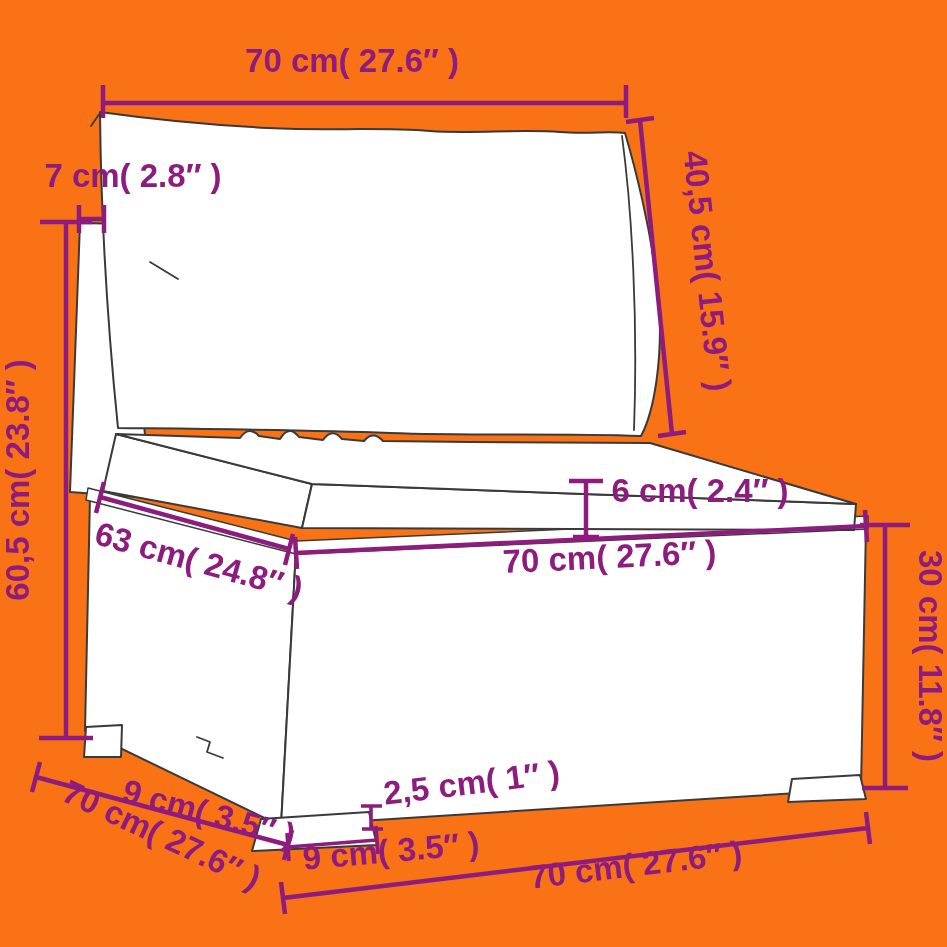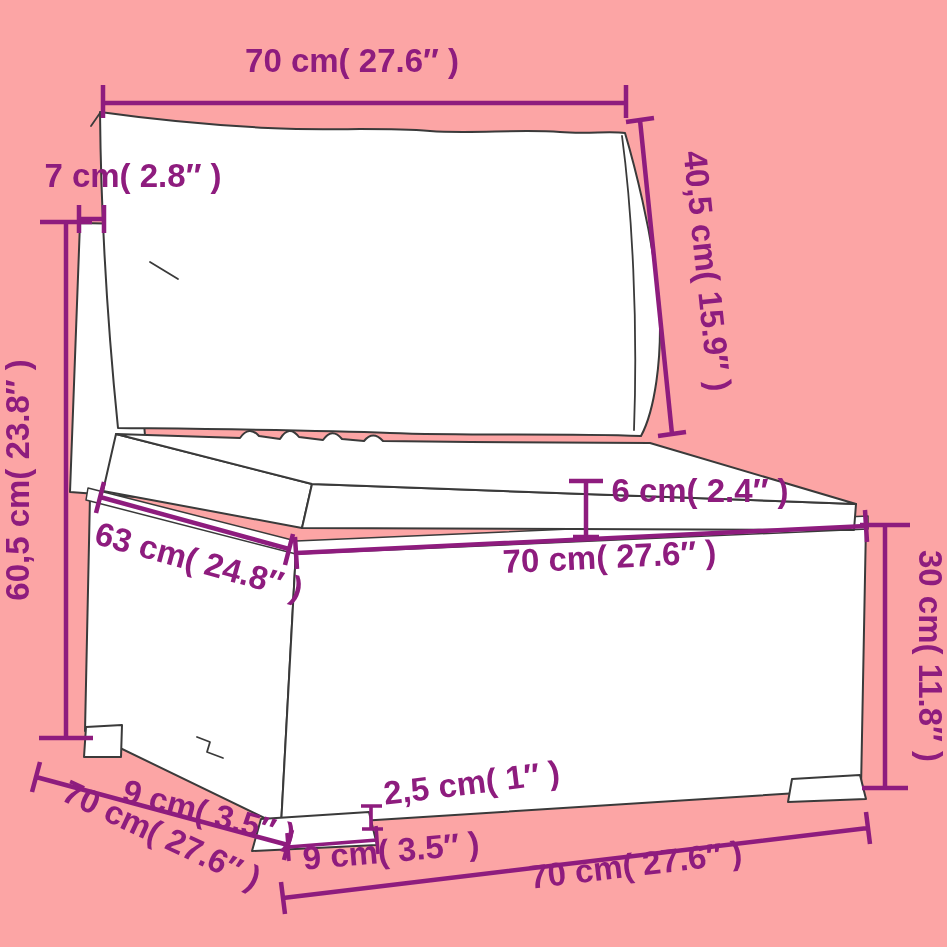--- a/index.html
+++ b/index.html
@@ -1,16 +1,16 @@
 <!DOCTYPE html>
 <html><head>
 <meta charset="utf-8">
 <style>
   html,body{margin:0;padding:0;background:#ffffff;}
-  .stage{width:947px;height:947px;position:relative;background:#fca5a5;overflow:hidden;
+  .stage{width:947px;height:947px;position:relative;background:#f97316;overflow:hidden;
          font-family:"Liberation Sans","DejaVu Sans",sans-serif;}
   svg{display:block}
   .outline{fill:#ffffff;stroke:#3a3a3a;stroke-width:2;stroke-linejoin:round;}
   .thin{fill:none;stroke:#3a3a3a;stroke-width:1.8;stroke-linejoin:round;stroke-linecap:round;}
   .dim-line{fill:none;stroke:#8e1c7e;stroke-width:4.5;stroke-linecap:butt;}
   .dim-line.fine{stroke-width:3.6;}
   .dim-label{font-weight:700;font-size:33px;fill:#8e1c7e;text-anchor:middle;
              font-family:"Liberation Sans","DejaVu Sans",sans-serif;}
 </style>
 </head>

